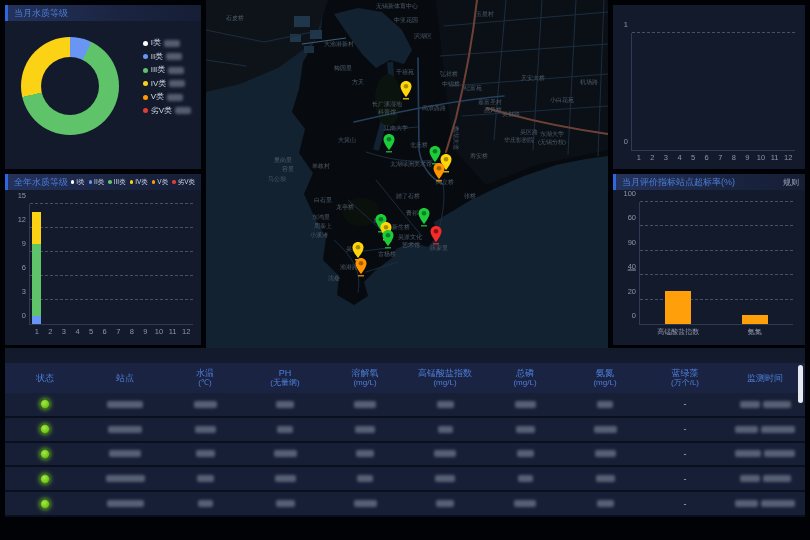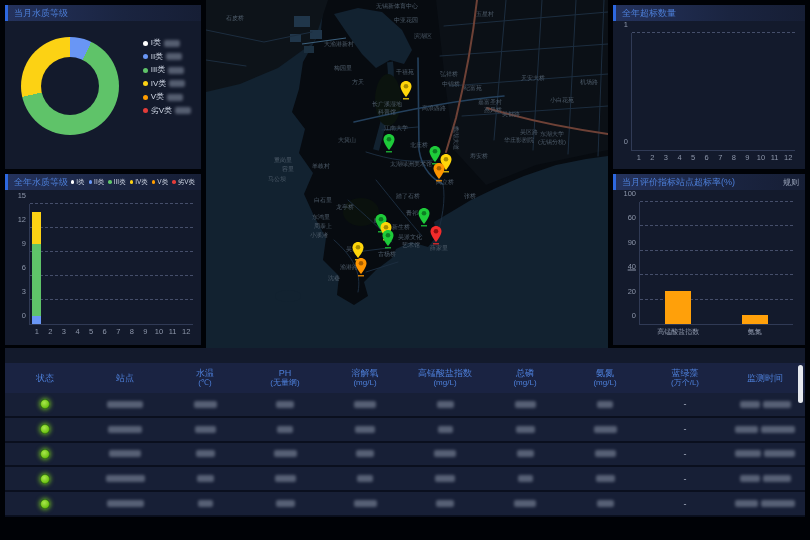--- a/index.html
+++ b/index.html
@@ -322,23 +322,20 @@
         <g transform="translate(149.5,258)">
           <path d="M5.5,0 C2.4,0 0,2.4 0,5.4 C0,9.4 5.5,16 5.5,16 C5.5,16 11,9.4 11,5.4 C11,2.4 8.6,0 5.5,0 Z" fill="#ff9500"></path>
           <circle cx="5.5" cy="5.3" r="2.3" fill="#a85f00"></circle>
           <rect x="2.5" y="17" width="6" height="1.5" fill="#ff9500" opacity="0.8"></rect>
         </g>
       </g>
   </svg>
 </div>
 
 <div class="panel" id="panel-exceed" style="left:613px;top:5px;width:192px;height:164px;">
-  <div class="panel-header">
-    <span class="panel-title">全年超标数量</span>
-  </div>
   <div class="plot" id="exceed-plot" style="left:18px;right:10px;top:28px;bottom:18px;">
       <div class="yl" style="bottom: 0%;">0</div>
       <div class="gl" style="bottom: 100%;"></div>
       <div class="yl" style="bottom: 100%;">1</div>
       <div class="xl" style="left: 4.16667%;">1</div>
       <div class="xl" style="left: 12.5%;">2</div>
       <div class="xl" style="left: 20.8333%;">3</div>
       <div class="xl" style="left: 29.1667%;">4</div>
       <div class="xl" style="left: 37.5%;">5</div>
       <div class="xl" style="left: 45.8333%;">6</div>

